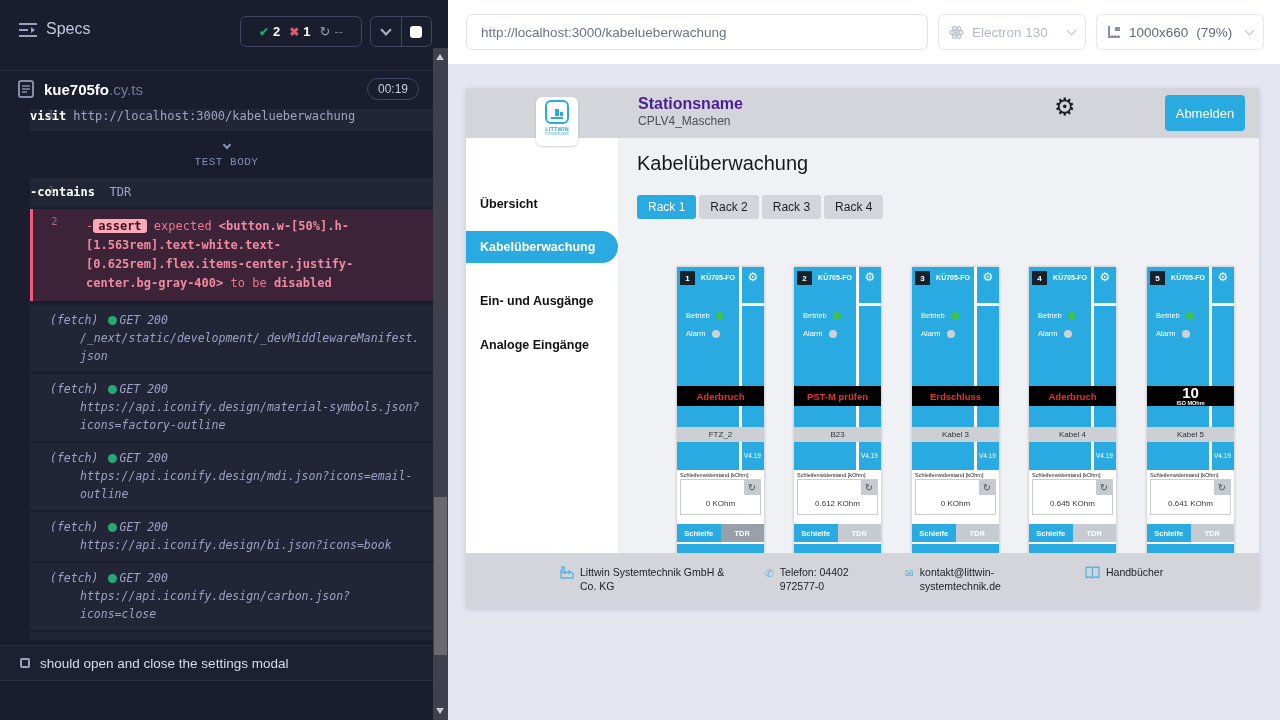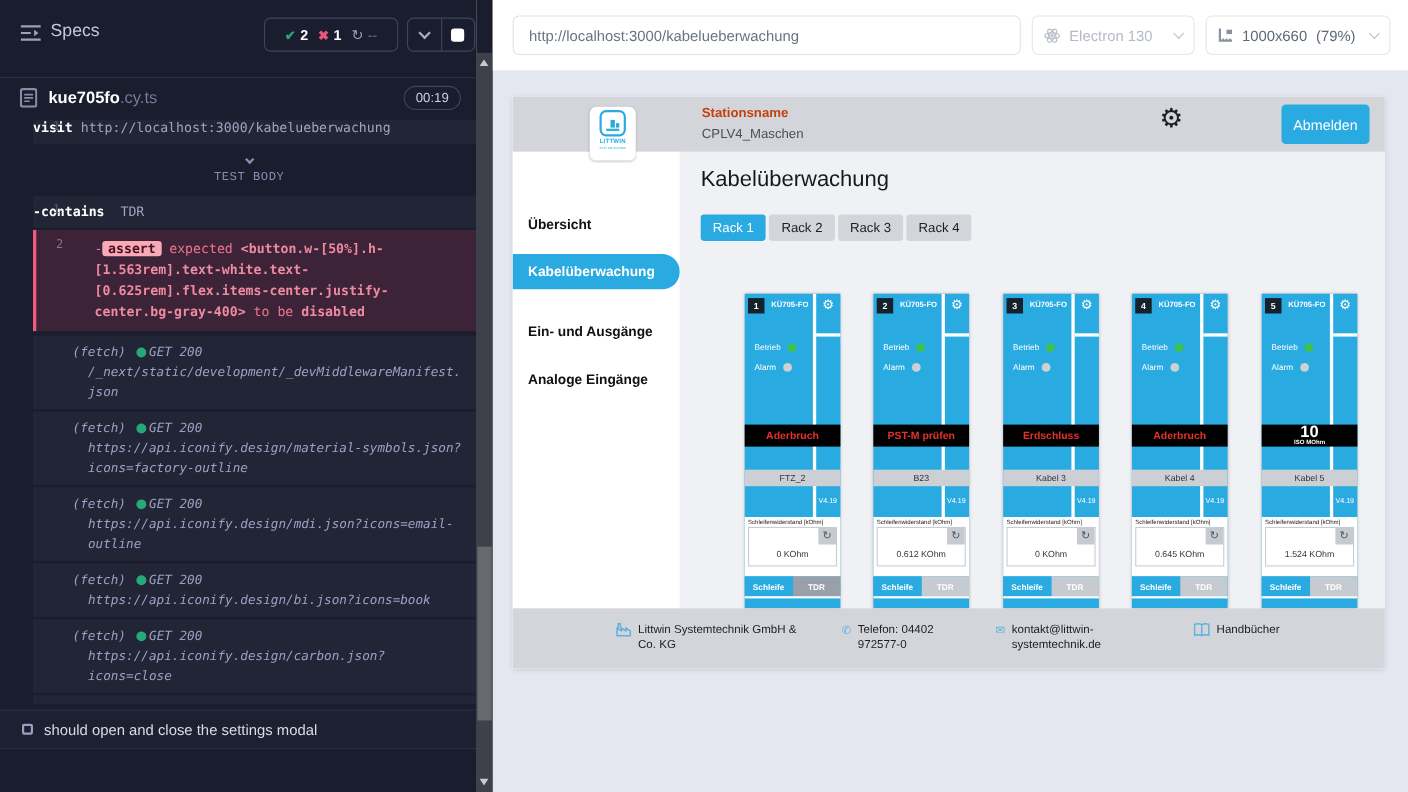--- a/index.html
+++ b/index.html
@@ -46,21 +46,21 @@
     font-family:Liberation Mono, monospace; display:flex; align-items:center; gap:8px; cursor:pointer;flex-direction:column; }
   .sect-chev { width:6px; height:6px; border-left:2px solid #8790b0; border-bottom:2px solid #8790b0;
     transform:rotate(-45deg); margin-top:-3px; }
   .assert-row { background:#3d2338; border-left:3px solid #f2597a; color:#ef8aa0; padding:8px 12px 8px 0;
     margin-left:30px; margin-bottom:4px; font-size:12px; cursor:pointer; position:relative; }
   .assert-body { margin-left:53px; line-height:19px; overflow-wrap:anywhere; font-weight:bold; }
   .assert-chip { background:#f8aab9; color:#47101f; font-weight:bold; padding:0 5px; border-radius:3px; }
   .a-light { font-weight:normal; color:#ee7590; }
   .fetch-row { margin:0 0 2px 30px; background:#222535; padding:7px 10px 7px 0; font-size:11.5px;
     font-style:italic; color:#9ca1c5; cursor:pointer; }
-  .fetch-l1 { margin-left:36px; line-height:17px; display:flex; align-items:center; gap:10px; }
+  .fetch-l1 { margin-left:20px; line-height:17px; display:flex; align-items:center; gap:10px; }
   .get-dot { width:9px; height:9px; border-radius:50%; background:#26a877; display:inline-block;
     margin-right:2px; flex:none; }
   .fetch-url { margin-left:50px; line-height:18px; overflow-wrap:anywhere; }
   .r-bottom { position:absolute; left:0; top:640px; width:433px; height:80px; background:#1a1d2d; }
   .next-test { position:absolute; left:0; top:5px; width:433px; height:36px; background:#1d2030;
     border-top:1px solid #2b2f42; border-bottom:1px solid #2b2f42; display:flex; align-items:center;
     padding-left:20px; gap:10px; font-size:13.5px; color:#d8dbe8; cursor:pointer; }
   .pend-sq { width:10px; height:10px; border:2px solid #9aa0bd; border-radius:2px; flex:none; }
 
   
@@ -89,21 +89,21 @@
     box-shadow:0 1px 5px rgba(40,50,80,.18); overflow:hidden; }
   .app-head { position:absolute; left:0; top:0; width:793px; height:50px; background:#d3d5da; }
   .logo { position:absolute; left:70px; top:9px; width:42px; height:49px; background:#fff;
     border-radius:6px; box-shadow:0 1px 2px rgba(0,0,0,.2); z-index:5; text-align:center; padding-top:3px; }
   .logo-box { width:24px; height:24px; margin:0 auto; border:2.5px solid #29abe2; border-radius:6px;
     position:relative; }
   .logo-glyph { position:absolute; left:4px; bottom:3px; width:12px; height:10px; }
   .lg-b { position:absolute; background:#29abe2; }
   .logo-t1 { font-size:5.5px; font-weight:bold; color:#29abe2; letter-spacing:.2px; margin-top:2px; }
   .logo-t2 { font-size:2.8px; color:#29abe2; }
-  .station-label { position:absolute; left:172px; top:7px; font-size:12px; font-weight:bold; color:#c2410c; }
+  .station-label { position:absolute; left:172px; top:7px; font-size:16px; font-weight:bold; color:#4c1d95; }
   .station-value { position:absolute; left:172px; top:26px; font-size:12px; color:#4c4f55; }
   .head-gear { position:absolute; left:588px; top:7px; font-size:24px; color:#1c1e22; line-height:1;
     cursor:pointer; font-family:"DejaVu Sans", sans-serif; }
   .logout-btn { position:absolute; right:14px; top:7px; width:80px; height:36px; background:#29abe2;
     border:none; border-radius:4px; color:#fff; font-size:13px; cursor:pointer;
     font-family:"Liberation Sans", sans-serif; }
   .app-body { position:absolute; left:0; top:50px; width:793px; height:415px; }
   .side { position:absolute; left:0; top:0; width:152px; height:415px; background:#fff; }
   .side-item { position:absolute; left:0; width:152px; height:32px; display:flex; align-items:center;
     padding-left:14px; font-size:12.5px; font-weight:bold; color:#111; cursor:pointer; }
@@ -552,21 +552,21 @@
               <div class="disp white">
                 <span class="disp-main">10</span>
                 <span class="disp-sub">ISO MOhm</span>
               </div>
               <div class="cable">Kabel 5</div>
               <div class="ver">V4.19</div>
               <div class="mpanel">
                 <div class="mlabel">Schleifenwiderstand [kOhm]</div>
                 <div class="mbox">
                   <button class="refresh">↻</button>
-                  <div class="mval">1.524 KOhm</div>
+                  <div class="mval">0.641 KOhm</div>
                 </div>
               </div>
               <div class="card-btns">
                 <button class="cbtn loop">Schleife</button>
                 <button class="cbtn tdr">TDR</button>
               </div>
               <div class="card-gap"></div>
             </div>
           </div>
       </div>

